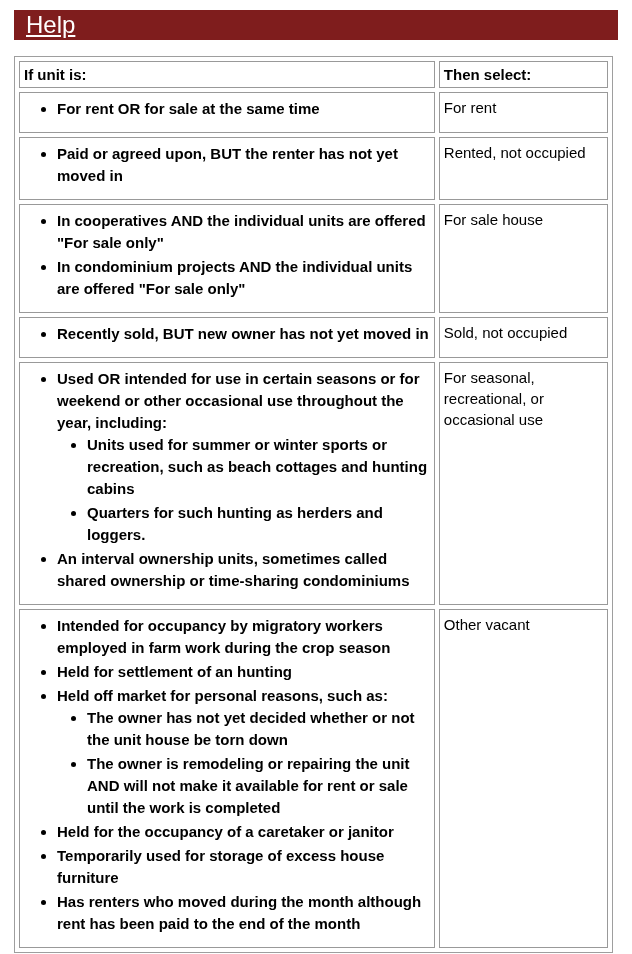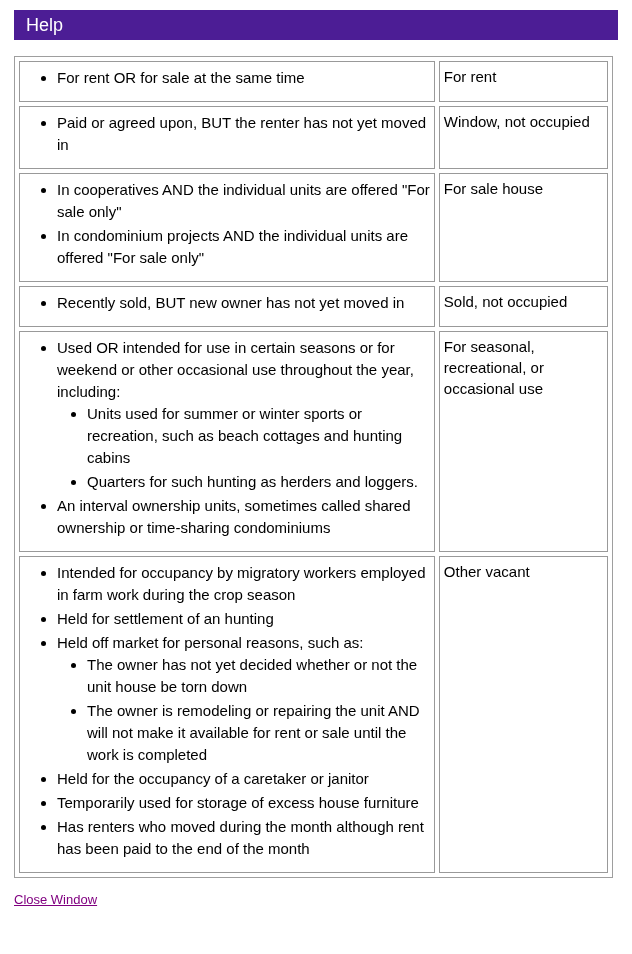--- a/index.html
+++ b/index.html
@@ -12,25 +12,26 @@
     color: #000000;
     overflow: hidden;
   }
   .page {
     padding: 10px 14px 0 14px;
     width: 632px;
   }
   .titlebar {
     width: 604px;
     height: 30px;
-    background: #4c1d95;
+    background: #7f1d1d;
     color: #ffffff;
-    font-size: 18px;
+    font-size: 24px;
     line-height: 30px;
     padding-left: 12px;
+    text-decoration: underline;
   }
   .help-table {
     margin-top: 16px;
     width: 599px;
     border-collapse: separate;
     border-spacing: 4px;
     border: 1px solid #9e9e9e;
     table-layout: fixed;
   }
   .help-table col.c1 { width: 413px; }
@@ -59,20 +60,21 @@
     list-style-type: disc;
   }
   td.cond ul ul {
     margin: 0;
     padding-left: 30px;
     list-style-type: disc;
   }
   td.cond li {
     line-height: 22px;
     margin: 0 0 2px 0;
+    font-weight: bold;
   }
   .footer {
     width: 599px;
     margin-top: 14px;
     text-align: left;
     font-size: 13px;
   }
   .footer a {
     color: #800080;
     text-decoration: underline;
@@ -88,37 +90,41 @@
     <span>Help</span>
   </div>
 
   <table class="help-table">
     <colgroup>
         <col class="c1">
         <col class="c2">
       </colgroup>
 
     <tbody>
+        <tr>
+      <th>If unit is:</th>
+      <th>Then select:</th>
+    </tr>
 
     <tr>
       <td class="cond">
         <ul>
           <li><span>For rent OR for sale at the same time</span></li>
         </ul>
       </td>
       <td class="sel">For rent</td>
     </tr>
 
     <tr>
       <td class="cond">
         <ul>
           <li><span>Paid or agreed upon, BUT the renter has not yet moved in</span></li>
         </ul>
       </td>
-      <td class="sel">Window, not occupied</td>
+      <td class="sel">Rented, not occupied</td>
     </tr>
 
     <tr>
       <td class="cond">
         <ul>
           <li><span>In cooperatives AND the individual units are offered "For sale only"</span></li>
           <li><span>In condominium projects AND the individual units are offered "For sale only"</span></li>
         </ul>
       </td>
       <td class="sel">For sale house</td>

